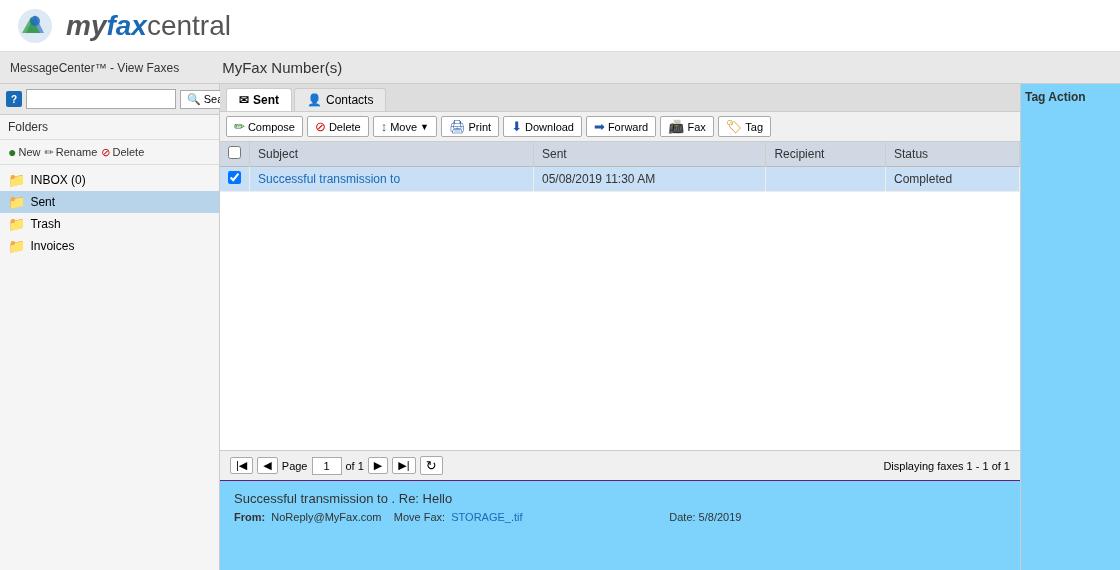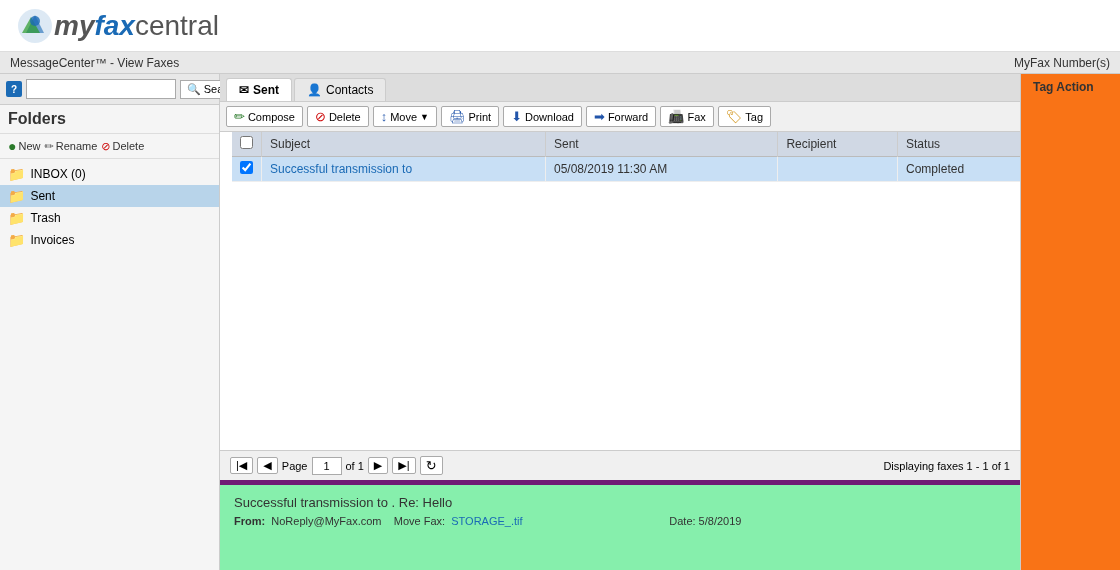--- a/index.html
+++ b/index.html
@@ -6,45 +6,46 @@
     body { font-family: Arial, sans-serif; font-size: 12px; background: #f0f0f0; width: 1120px; height: 570px; overflow: hidden; }
 
     
     #header {
       background: white;
       padding: 8px 16px;
       border-bottom: 1px solid #ddd;
       height: 52px;
       display: flex;
       align-items: center;
+      gap: 12px;
     }
     .logo-text { font-size: 28px; font-weight: bold; color: #333; }
     .logo-text .my { color: #555; font-style: italic; }
     .logo-text .fax { color: #1a6ab5; font-style: italic; }
     .logo-text .central { color: #555; font-weight: normal; }
 
     
     #main-container {
       display: flex;
       flex-direction: column;
       height: 518px;
     }
 
     
     #top-bar {
       background: #e8e8e8;
       border-bottom: 1px solid #ccc;
       padding: 4px 10px;
       display: flex;
       align-items: center;
-      justify-content: space-between;
-      height: 22px;
+      justify-content: flex-start;
+      height: 32px;
     }
     .top-bar-title { font-size: 12px; color: #333; font-weight: normal; }
-    .myfax-number-label { font-size: 12px; color: #333; }
+    .myfax-number-label { font-size: 15px; color: #333; margin-left: 43px; }
 
     
     #content-area {
       display: flex;
       flex: 1;
       overflow: hidden;
     }
 
     
     #sidebar {
@@ -86,22 +87,22 @@
       border: 1px solid #aaa;
       padding: 2px 6px;
       font-size: 11px;
       cursor: pointer;
       display: flex; align-items: center; gap: 3px;
       white-space: nowrap;
     }
 
     #folders-header {
       padding: 5px 8px;
-      font-weight: bold;
-      font-size: 16px;
+      font-weight: normal;
+      font-size: 12px;
       color: #333;
       border-bottom: 1px solid #ddd;
     }
 
     #folder-actions {
       display: flex;
       align-items: center;
       gap: 4px;
       padding: 4px 8px;
       border-bottom: 1px solid #ddd;
@@ -190,21 +191,20 @@
     
     #fax-table {
       flex: 1;
       overflow-y: auto;
       background: white;
     }
     table {
       width: 100%;
       border-collapse: collapse;
       font-size: 12px;
-      margin-left: 12px;
     }
     thead tr {
       background: #d0d8e4;
       border-bottom: 1px solid #bbb;
     }
     thead th {
       padding: 4px 8px;
       text-align: left;
       font-weight: normal;
       border-right: 1px solid #ccc;
@@ -254,37 +254,37 @@
       background: white;
       border: 1px solid #aaa;
       padding: 1px 5px;
       cursor: pointer;
       font-size: 13px;
       border-radius: 2px;
     }
 
     
     #preview-pane {
-      border-top: 5px solid #701a75;
-      background: #86efac;
+      border-top: 1px solid #701a75;
+      background: #7dd3fc;
       padding: 10px 14px;
       min-height: 90px;
     }
     .preview-subject { font-size: 13px; color: #333; margin-bottom: 5px; }
     .preview-from { font-size: 11px; color: #333; }
     .preview-from strong { font-weight: bold; }
     .preview-link { color: #1a6ab5; cursor: pointer; text-decoration: none; margin-top: 16px; }
     .preview-date { font-weight: normal; }
 
     
     #right-panel {
       width: 100px;
-      background: #f97316;
+      background: #7dd3fc;
       border-left: 1px solid #ccc;
-      padding: 6px 12px;
+      padding: 6px 4px;
     }
     .tag-action-title { font-size: 12px; font-weight: bold; color: #333; }
 
     
     input[type="checkbox"] { cursor: pointer; }
 
     
     .logo-svg { width: 38px; height: 38px; }
   </style>
 </head>

